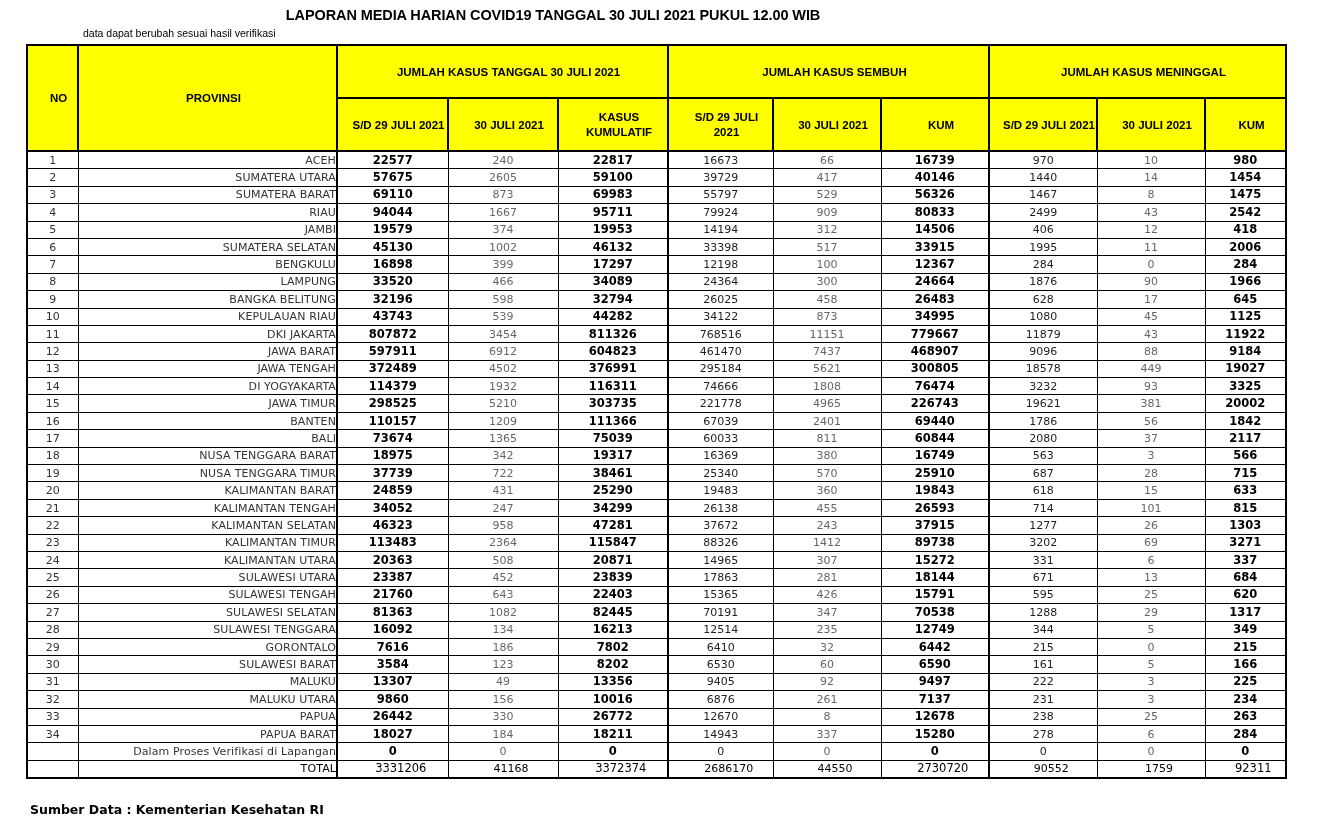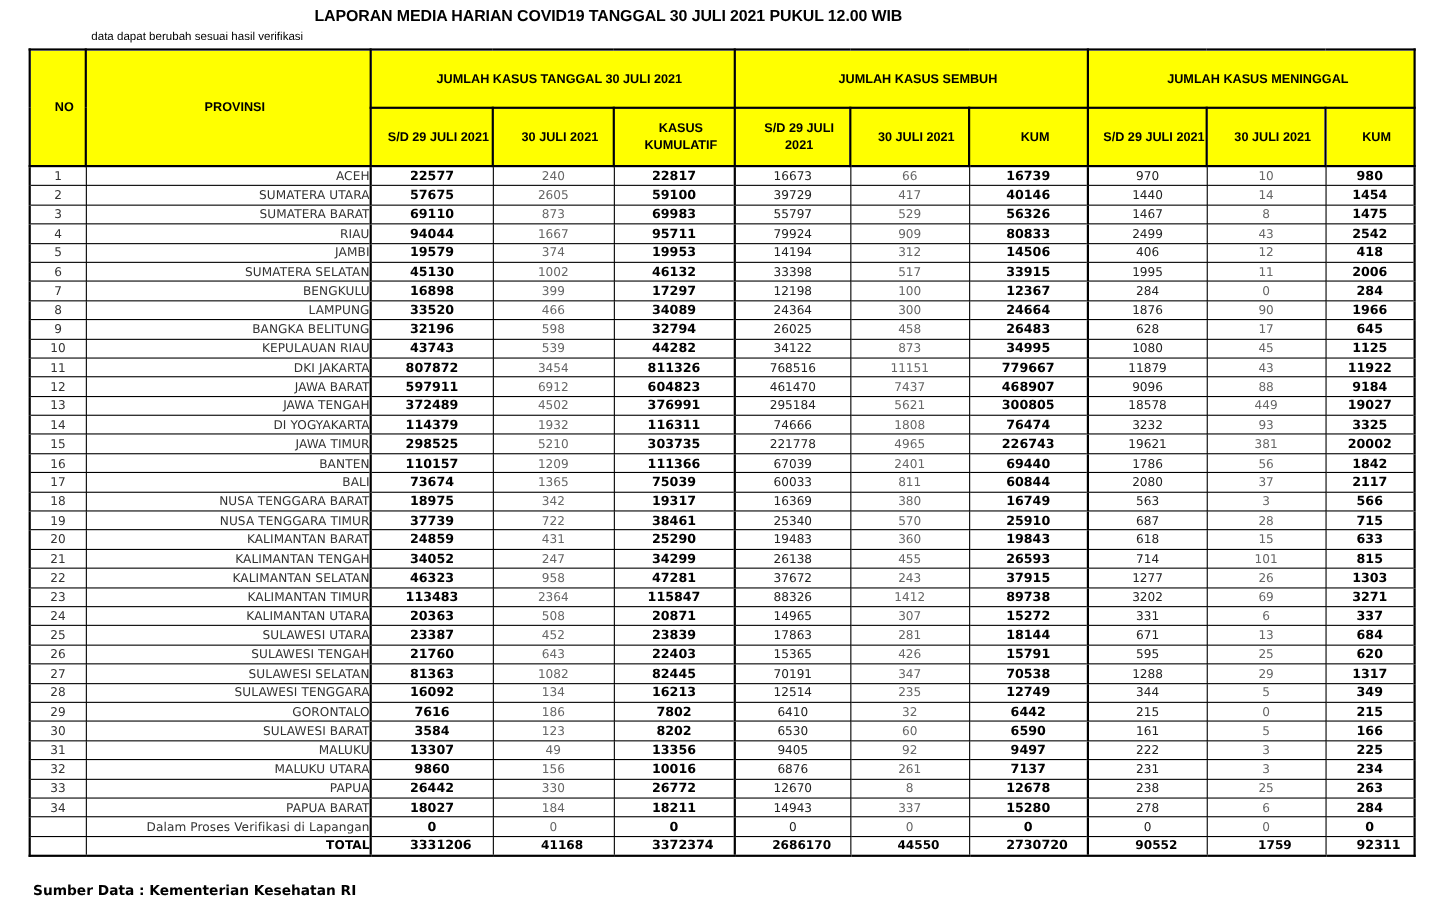--- a/index.html
+++ b/index.html
@@ -13,21 +13,21 @@
     table.report thead th { background: #ffff00; font-weight: bold; font-size: 11.5px; text-align: center; vertical-align: middle; border: 2px solid #000; padding-left: 12px; }
     table.report thead th.wrap { white-space: normal; line-height: 15px; }
     table.report thead tr.r1 th { height: 51px; }
     table.report thead tr.r2 th { height: 51px; }
     table.report tbody td { height: 16.4px; font-family: "DejaVu Sans", sans-serif; font-size: 11px; line-height: 15px; text-align: center; color: #222; }
     table.report tbody td.no { color: #333; font-size: 11px; }
     table.report tbody td.prov { text-align: right; padding-left: 3px; color: #333; font-size: 11px; letter-spacing: 0.1px; }
     table.report tbody td.b { font-weight: bold; color: #000; font-size: 11.5px; }
     table.report tbody td.lt { color: #666; }
     table.report tbody td.thick-l { border-left: 2px solid #000; }
-    table.report tbody tr.total td { font-weight: bold; color: #000; border-bottom: 2px solid #000; padding-left: 16px; }
+    table.report tbody tr.total td { font-weight: normal; color: #000; border-bottom: 2px solid #000; padding-left: 16px; }
     table.report tbody tr.total td.prov { color: #000; }
     table.report tbody td:first-child { border-left: 2px solid #000; }
     table.report tbody td:last-child { border-right: 2px solid #000; }
   </style>
 </head>
 <body>
 
 <div class="title"><span>LAPORAN MEDIA HARIAN COVID19 TANGGAL 30 JULI 2021 PUKUL 12.00 WIB</span></div>
 <div class="note">data dapat berubah sesuai hasil verifikasi</div>
 

